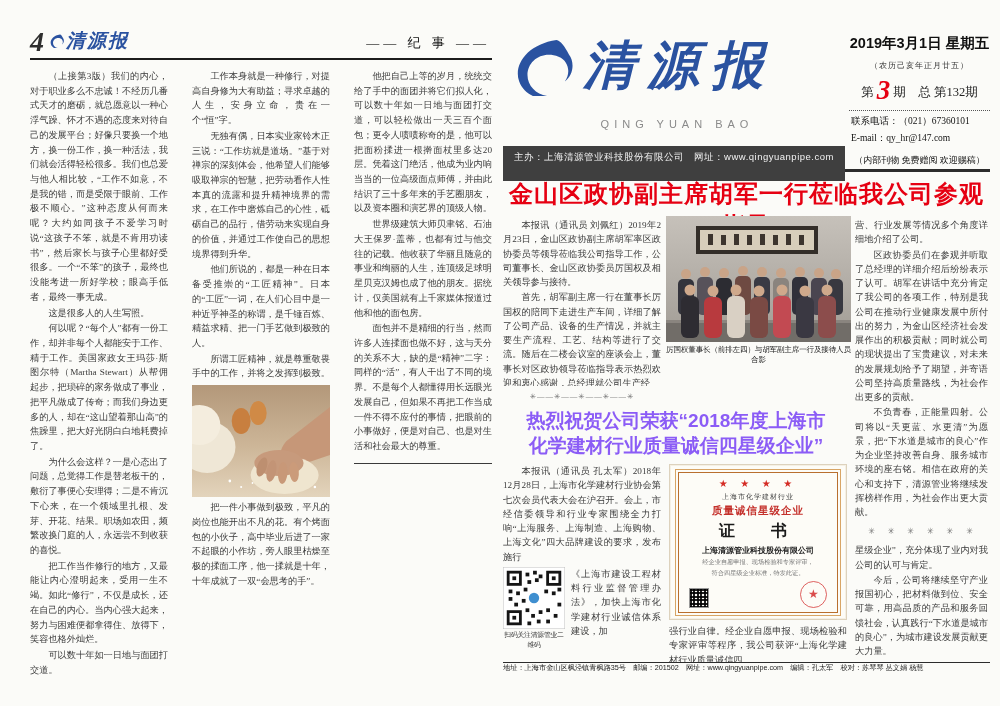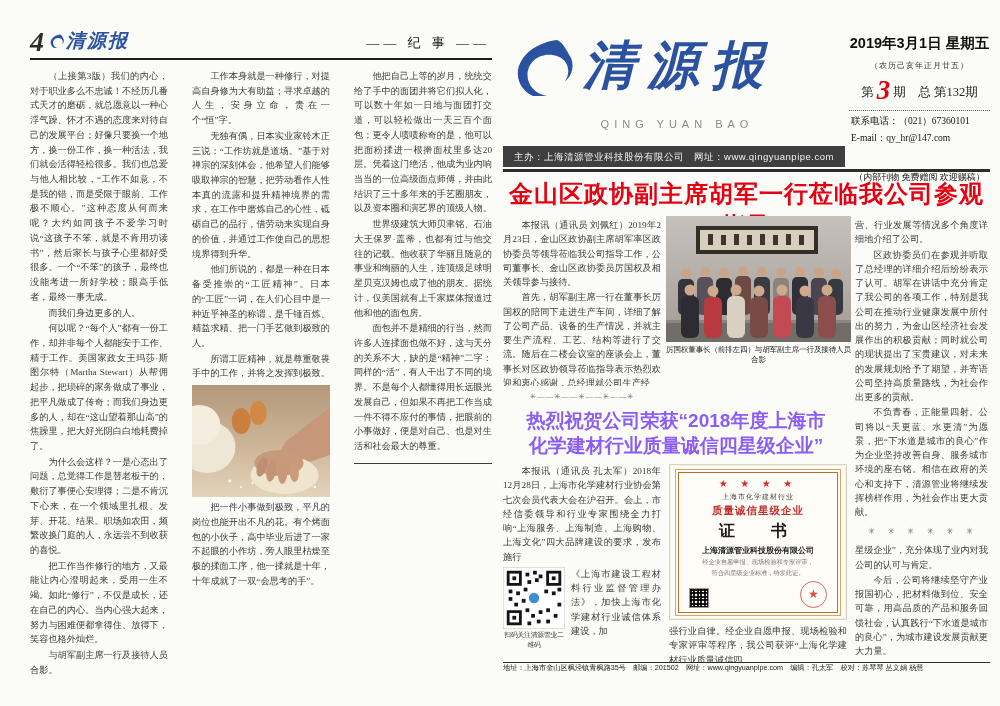--- a/index.html
+++ b/index.html
@@ -31,31 +31,31 @@
   .end-rule { border-top:1px solid #3a3a3a; margin-top:9px; }
 
   
   #right-page { left:503px; width:487px; height:662px; }
   .masthead { position:absolute; left:0; top:0; width:100%; height:150px; border-bottom:3px solid #2c2c2c; }
   .mh-mark { position:absolute; left:6px; top:16px; }
   .mh-title { position:absolute; left:80px; top:18px; font-size:52px; font-weight:bold; font-style:italic;
     color:#2a52a0; letter-spacing:12px; line-height:1; white-space:nowrap; }
   .mh-pinyin { position:absolute; left:74px; top:96px; width:200px; text-align:center;
     color:#8a8a8a; font-size:11px; letter-spacing:5px; font-family:Liberation Sans, sans-serif; }
-  .mh-bar { position:absolute; left:0; top:124px; width:342px; height:21px; background:#3f3f3f;
+  .mh-bar { position:absolute; left:0; top:124px; width:342px; height:35px; background:#3f3f3f;
     color:#f2f2f2; font-size:9.5px; line-height:21px; text-align:center; letter-spacing:.5px;
     font-family:"Liberation Sans",sans-serif; white-space:nowrap; overflow:hidden; }
   .mh-info { position:absolute; left:346px; top:12px; width:141px; text-align:center; }
   .mh-date { font-size:14.5px; font-weight:bold; color:#101010; font-family:"Liberation Sans",sans-serif; }
   .mh-lunar { font-size:8px; color:#333; margin-top:7px; letter-spacing:1px; }
   .mh-issue { margin-top:4px; font-size:12.5px; color:#222; }
   .issue-num { color:#e60012; font-size:27px; font-weight:bold; font-style:italic; padding:0 3px; vertical-align:-3px; }
   .mh-dotline { border-top:1.5px dotted #555; margin-top:4px; }
   .mh-phone,.mh-email { font-size:9.5px; margin-top:4px; color:#111; text-align:left; padding-left:2px; }
-  .mh-note { margin-top:26px; font-size:9px; color:#111; white-space:nowrap; }
+  .mh-note { margin-top:9px; font-size:9px; color:#111; white-space:nowrap; }
 
   .headline1 { position:absolute; left:0; top:156px; width:100%; text-align:center;
     font-family:"Liberation Sans",sans-serif; font-weight:bold; font-size:24px; color:#e60012; letter-spacing:1px; }
 
   .rp-body { position:absolute; left:0; top:194px; width:100%; height:446px; overflow:hidden; }
   .rp-body .txt { font-size:9.2px; line-height:1.55; text-align:justify; color:#3a3a3a; }
 
   .a1-col1 { position:absolute; left:0; top:2px; width:158px; height:168px; overflow:hidden; }
   .divider1 { position:absolute; left:0; top:176px; width:158px; text-align:center; color:#777;
     font-size:7.5px; letter-spacing:1px; white-space:nowrap; overflow:hidden; }
@@ -119,25 +119,25 @@
           </svg>
         <span class="lp-logo-text">清源报</span>
       </span>
     </div>
     <span class="lp-section">—— 纪 事 ——</span>
   </div>
   <div class="lp-cols">
     <div class="col">
       <div>
           <p class="para">（上接第3版）我们的内心，对于职业多么不忠诚！不经历几番式天才的磨砺，就总愿意以一种心浮气躁、怀才不遇的态度来对待自己的发展平台；好像只要换一个地方，换一份工作，换一种活法，我们就会活得轻松很多。我们也总爱与他人相比较，“工作不如意，不是我的错，而是受限于眼前、工作极不顺心。”这种态度从何而来呢？大约如同孩子不爱学习时说“这孩子不笨，就是不肯用功读书”，然后家长与孩子心里都好受很多。一个“不笨”的孩子，最终也没能考进一所好学校；眼高手低者，最终一事无成。</p>
-          <p class="para">而我们身边更多的人。</p>
+          <p class="para">这是很多人的人生写照。</p>
           <p class="para">何以呢？“每个人”都有一份工作，却并非每个人都能安于工作、精于工作。美国家政女王玛莎·斯图尔特（Martha Stewart）从帮佣起步，把琐碎的家务做成了事业，把平凡做成了传奇；而我们身边更多的人，却在“这山望着那山高”的焦躁里，把大好光阴白白地耗费掉了。</p>
           <p class="para">为什么会这样？一是心态出了问题，总觉得工作是替老板干的，敷衍了事便心安理得；二是不肯沉下心来，在一个领域里扎根、发芽、开花、结果。职场如农田，频繁改换门庭的人，永远尝不到收获的喜悦。</p>
           <p class="para">把工作当作修行的地方，又最能让内心澄明起来，受用一生不竭。如此“修行”，不仅是成长，还在自己的内心。当内心强大起来，努力与困难便都拿得住、放得下，笑容也格外灿烂。</p>
-          <p class="para">与胡军副主席一行及接待人员合影。</p>
+          <p class="para">可以数十年如一日地与面团打交道。</p>
         </div>
 
     </div>
     <div class="col">
       <div>
           <p class="para">工作本身就是一种修行，对提高自身修为大有助益；寻求卓越的人生，安身立命，贵在一个“恒”字。</p>
           <p class="para">无独有偶，日本实业家铃木正三说：“工作坊就是道场。”基于对禅宗的深刻体会，他希望人们能够吸取禅宗的智慧，把劳动看作人性本真的流露和提升精神境界的需求，在工作中磨炼自己的心性，砥砺自己的品行，借劳动来实现自身的价值，并通过工作使自己的思想境界得到升华。</p>
           <p class="para">他们所说的，都是一种在日本备受推崇的“工匠精神”。日本的“工匠”一词，在人们心目中是一种近乎神圣的称谓，是千锤百炼、精益求精、把一门手艺做到极致的人。</p>
           <p class="para">所谓工匠精神，就是尊重敬畏手中的工作，并将之发挥到极致。</p>
         </div>

